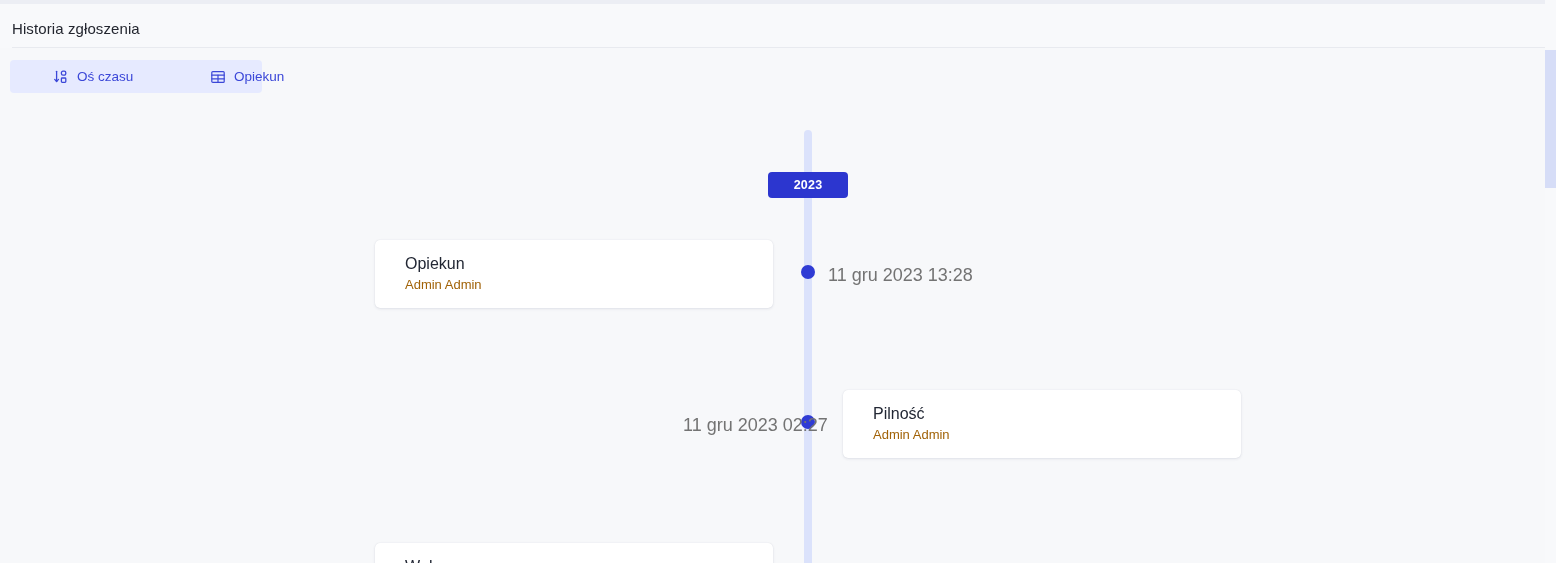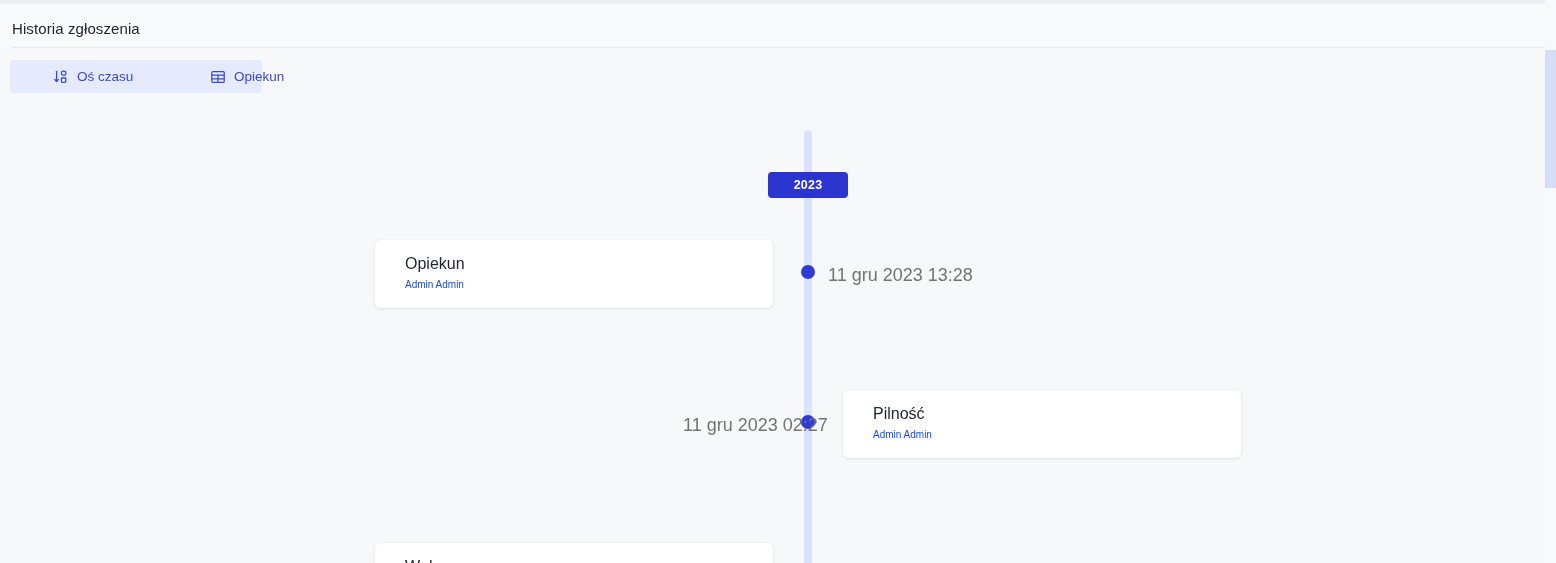--- a/index.html
+++ b/index.html
@@ -153,23 +153,23 @@
     top: 14px;
     font-size: 16px;
     line-height: 20px;
     color: #222734;
     white-space: nowrap;
   }
   .card-subtitle {
     position: absolute;
     left: 30px;
     top: 36px;
-    font-size: 10px;
+    font-size: 13px;
     line-height: 17px;
-    color: #1d4ed8;
+    color: #a16207;
     white-space: nowrap;
   }
 
   .timestamp {
     position: absolute;
     font-size: 18px;
     line-height: 17px;
     color: #737373;
     white-space: nowrap;
   }

